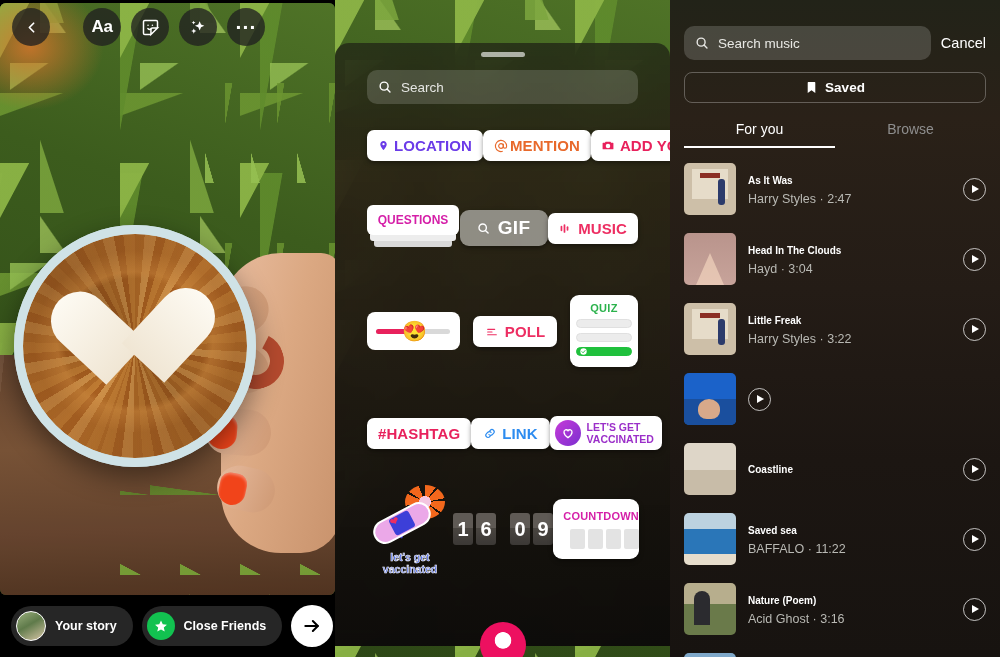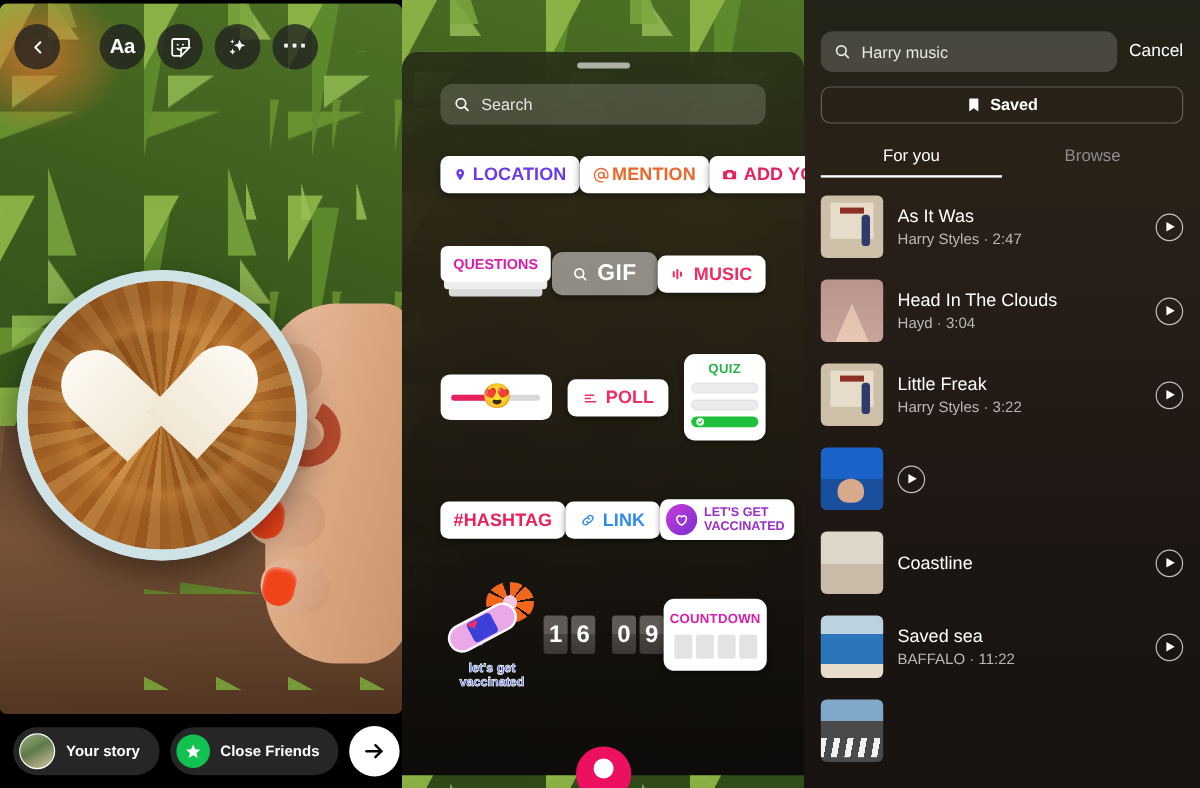--- a/index.html
+++ b/index.html
@@ -95,21 +95,21 @@
   .f1 { left:-18px; top:36px;  width:66px; height:46px; transform: rotate(-16deg); }
   .f2 { left:-22px; top:96px;  width:70px; height:46px; transform: rotate(-8deg); }
   .f3 { left:-16px; top:156px; width:66px; height:46px; transform: rotate(4deg); }
   .f4 { left:-4px;  top:214px; width:58px; height:44px; transform: rotate(12deg); }
   .nail { position:absolute; background:#f1441a; border-radius:12px 12px 16px 16px; box-shadow: inset 0 2px 3px rgba(255,255,255,.35); }
   .n1 { left:-16px; top:42px;  width:30px; height:34px; transform: rotate(-16deg); }
   .n2 { left:-20px; top:102px; width:30px; height:34px; transform: rotate(-8deg); }
   .n3 { left:-14px; top:162px; width:30px; height:34px; transform: rotate(4deg); }
   .n4 { left:-2px;  top:220px; width:27px; height:32px; transform: rotate(12deg); }
 
-  .story-topbar { position:absolute; left:0; top:8px; width:277px; height:50px; display:flex; align-items:flex-end; padding:0 12px; }
+  .story-topbar { position:absolute; left:0; top:8px; width:277px; height:50px; display:flex; align-items:flex-start; padding:0 12px; }
   .circ-btn {
     width:38px; height:38px; border-radius:50%; background: rgba(32,32,32,.78);
     display:flex; align-items:center; justify-content:center; color:#fff; cursor:pointer;
     flex: 0 0 auto;
   }
   .topbar-right { margin-left:auto; display:flex; gap:10px; }
   .aa-txt { font-size:17px; font-weight:700; letter-spacing:-.3px; }
   .dots-txt { font-size:21px; line-height:10px; font-weight:700; }
 
   .story-bottombar { position:absolute; left:0; bottom:0; width:335px; height:62px; display:flex; align-items:center; gap:9px; padding:0 11px; background:#000; }
@@ -188,21 +188,21 @@
     background: radial-gradient(circle at 50% 50%, #F4C6E0 0 22%, rgba(0,0,0,0) 23%),
       conic-gradient(from 0deg, #F2671C 0 10%, #fff0 10% 12%, #F2671C 12% 22%, #fff0 22% 24%, #F2671C 24% 34%, #fff0 34% 36%, #F2671C 36% 46%, #fff0 46% 48%, #F2671C 48% 58%, #fff0 58% 60%, #F2671C 60% 70%, #fff0 70% 72%, #F2671C 72% 82%, #fff0 82% 84%, #F2671C 84% 94%, #fff0 94% 100%);
     border-radius:50%; }
   .ba-stem { position:absolute; left:38px; top:30px; width:2px; height:26px; background:#3C3FD8; transform: rotate(22deg); }
   .ba-label { position:absolute; left:0; bottom:0; width:100%; text-align:center; color:#3C5BE8; font-weight:800; font-size:10.5px; line-height:12px; -webkit-text-stroke:.6px #fff; }
 
   .s-clock { display:flex; gap:3px; flex:0 0 auto; cursor:pointer; }
   .ck-digit { width:20px; height:32px; border-radius:3px; background: linear-gradient(180deg,#5f5a55 0 48%, #48443f 48% 52%, #3b3835 100%); color:#fff; font-size:20px; font-weight:700; display:flex; align-items:center; justify-content:center; font-family:"Liberation Sans", sans-serif; }
   .ck-gap { width:8px; }
 
-  .s-countdown { width:86px; height:60px; border-radius:9px; background:#fff; display:flex; flex-direction:column; align-items:center; justify-content:center; gap:7px; flex:0 0 auto; cursor:pointer; box-shadow:0 2px 5px rgba(0,0,0,.4); }
+  .s-countdown { width:86px; height:60px; border-radius:9px; background:#fff; display:flex; flex-direction:column; align-items:flex-end; justify-content:center; gap:7px; flex:0 0 auto; cursor:pointer; box-shadow:0 2px 5px rgba(0,0,0,.4); }
   .cd-title { color:#D51FA8; font-weight:800; font-size:11px; letter-spacing:.2px; }
   .cd-boxes { display:flex; gap:3px; }
   .cd-box { width:15px; height:20px; background:#e3e3e3; border-radius:2px; }
 
   .pink-peek { position:absolute; left:50%; bottom:-22px; transform:translateX(-50%); width:46px; height:46px; border-radius:50%; background: radial-gradient(circle at 50% 40%, #fff 0 22%, #ED1060 24% 100%); }
 
   
   .panel-music { position:relative; width:330px; height:657px; background: linear-gradient(180deg,#222318 0%, #2a2118 18%, #241c16 44%, #1c1612 70%, #171310 100%); overflow:hidden; padding: 0 14px; }
   .music-top { display:flex; align-items:center; gap:10px; padding-top:26px; }
   .music-search { flex:1; height:34px; border-radius:10px; background: rgba(255,255,255,.17); display:flex; align-items:center; gap:9px; padding:0 11px; cursor:text; }
@@ -212,21 +212,21 @@
   .saved-btn span { color:#fff; font-size:13.5px; font-weight:700; }
   .music-tabs { margin-top:9px; display:flex; position:relative; }
   .mtab { flex:1; text-align:center; padding:9px 0 11px; font-size:14px; cursor:pointer; }
   .mtab.active { color:#fff; font-weight:400; }
   .mtab.inactive { color:#8e8e8e; }
   .tab-underline { position:absolute; left:0; bottom:0; width:50%; height:2px; background:#fff; }
   .song-list { margin-top:6px; }
   .song-row { display:flex; align-items:center; gap:12px; padding:9px 0; cursor:pointer; }
   .cover { width:52px; height:52px; border-radius:5px; flex:0 0 auto; overflow:hidden; }
   .song-meta { flex:1; min-width:0; }
-  .song-title { color:#fff; font-size:15px; font-weight:400; line-height:17px; white-space:nowrap; overflow:hidden; text-overflow:ellipsis; }
+  .song-title { color:#fff; font-size:10px; font-weight:700; line-height:17px; white-space:nowrap; overflow:hidden; text-overflow:ellipsis; }
   .song-sub { color:#b9b9b4; font-size:12.5px; line-height:16px; margin-top:2px; white-space:nowrap; overflow:hidden; text-overflow:ellipsis; }
   .play-btn { width:23px; height:23px; border-radius:50%; border:1.4px solid rgba(255,255,255,.72); display:flex; align-items:center; justify-content:center; flex:0 0 auto; cursor:pointer; }
   .play-tri { width:0; height:0; border-left:7px solid #fff; border-top:4.5px solid transparent; border-bottom:4.5px solid transparent; margin-left:2px; }
 
   
   .cv-room { background:#cdbfa8; position:relative; }
   .cv-room::before { content:""; position:absolute; left:8px; top:6px; right:8px; height:30px; background:#e6dcc9; }
   .cv-room::after { content:""; position:absolute; left:16px; top:10px; width:20px; height:5px; background:#8b2f24; }
   .cv-room-fig { position:absolute; right:11px; top:16px; width:7px; height:26px; background:#2c3b6b; border-radius:3px; }
   .cv-pink { background: linear-gradient(180deg,#b9948c,#c7a39a); position:relative; }
@@ -485,21 +485,21 @@
   </div>
 
   <div class="panel-music">
 
     <div class="music-top">
       <div class="music-search">
         <svg width="14" height="14" viewBox="0 0 24 24" fill="none" stroke="#e8e8e4" stroke-width="2.4" stroke-linecap="round">
             <circle cx="10.5" cy="10.5" r="6.8"></circle>
             <line x1="15.5" y1="15.5" x2="20.5" y2="20.5"></line>
           </svg>
-        <span class="ph">Harry music</span>
+        <span class="ph">Search music</span>
       </div>
       <span class="cancel-btn">Cancel</span>
     </div>
 
     <div class="saved-btn">
       <svg width="13" height="15" viewBox="0 0 24 24" fill="#fff">
           <path d="M6 2h12a1 1 0 0 1 1 1v19l-7-5-7 5V3a1 1 0 0 1 1-1z"></path>
         </svg>
       <span>Saved</span>
     </div>
@@ -570,20 +570,30 @@
         <div class="cover cv-sea"></div>
         <div class="song-meta">
           <div class="song-title">Saved sea</div>
           <div class="song-sub">BAFFALO · 11:22</div>
         </div>
         <div class="play-btn">
             <div class="play-tri"></div>
           </div>
       </div>
 
+      <div class="song-row">
+        <div class="cover cv-nature"></div>
+        <div class="song-meta">
+          <div class="song-title">Nature (Poem)</div>
+          <div class="song-sub">Acid Ghost · 3:16</div>
+        </div>
+        <div class="play-btn">
+            <div class="play-tri"></div>
+          </div>
+      </div>
 
       <div class="song-row">
         <div class="cover cv-abbey"></div>
 
       </div>
 
     </div>
   </div>
 
 </div>

